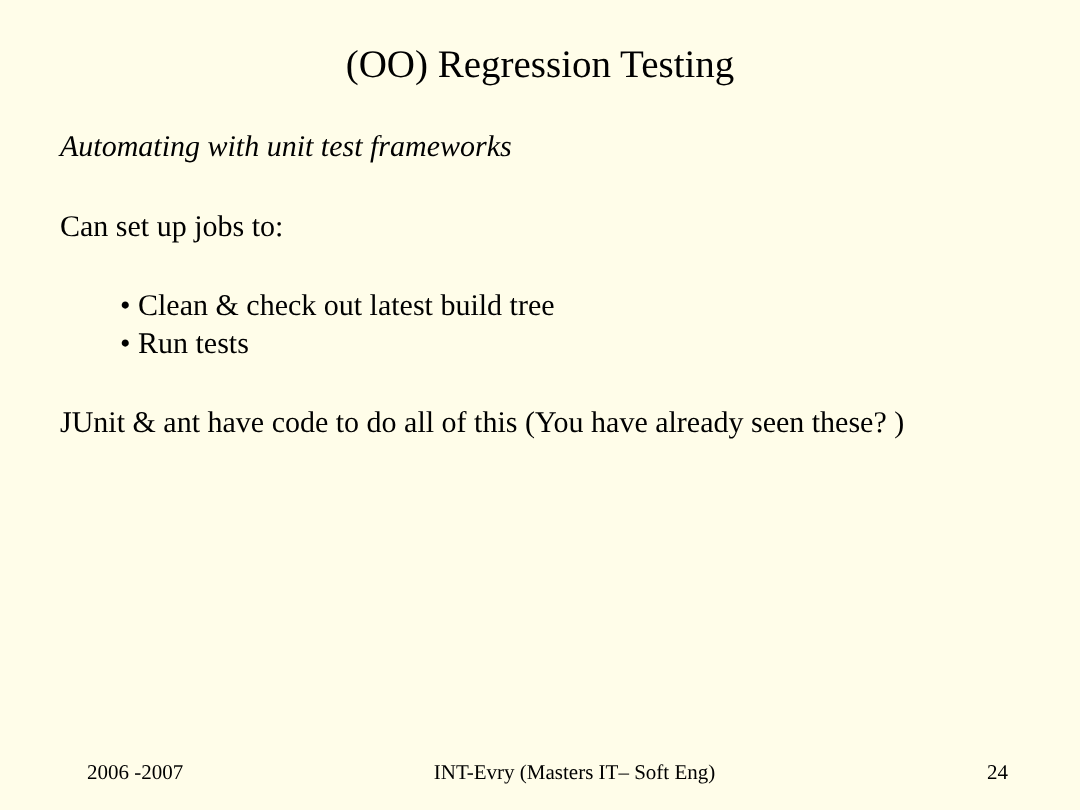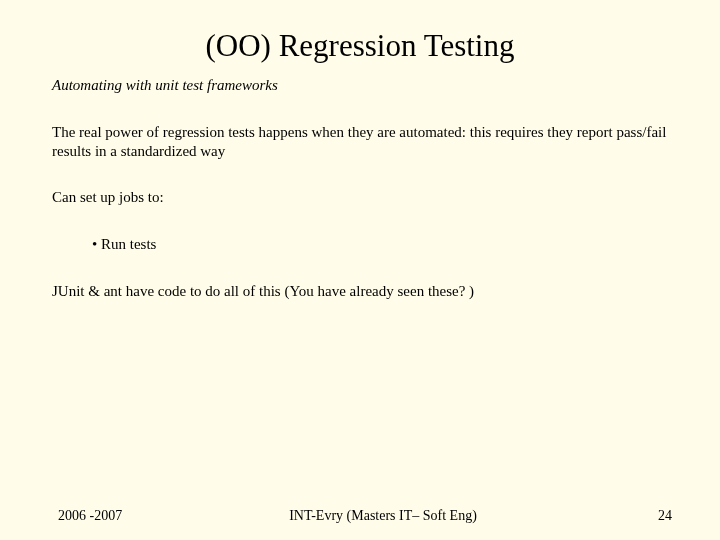--- a/index.html
+++ b/index.html
@@ -17,30 +17,29 @@
     width: 720px;
     height: 540px;
     box-sizing: border-box;
   }
   .title {
     position: absolute;
     top: 28px;
     left: 0;
     width: 720px;
     text-align: center;
-    font-size: 31px;
+    font-size: 26px;
   }
   .body {
     position: absolute;
-    top: 76px;
+    top: 86px;
     left: 40px;
     width: 640px;
-    font-size: 15px;
+    font-size: 20px;
     line-height: 1.25;
-    margin-left: 12px;
   }
   .subtitle {
     font-style: italic;
     margin-bottom: 28px;
   }
   .para {
     margin-bottom: 28px;
   }
   .bullets {
     margin: 0 0 28px 40px;
@@ -81,25 +80,25 @@
 </head>
 <body>
 
 <div class="slide">
 
   <div class="title">(OO) Regression Testing</div>
 
   <div class="body">
     <div class="subtitle">Automating with unit test frameworks</div>
 
-    <div class="para">The real power of regression tests happens when they are automated: this requires they report pass/fail results in a standardized way</div>
 
     <div class="para">Can set up jobs to:</div>
 
     <div class="bullets">
+      <div class="bullet">Clean &amp; check out latest build tree</div>
       <div class="bullet">Run tests</div>
     </div>
 
     <div class="para">JUnit &amp; ant have code to do all of this (You have already seen these? )</div>
   </div>
 
   <div class="footer">
     <div class="foot-left">2006 -2007</div>
     <div class="foot-center">INT-Evry (Masters IT– Soft Eng)</div>
     <div class="foot-right">24</div>

